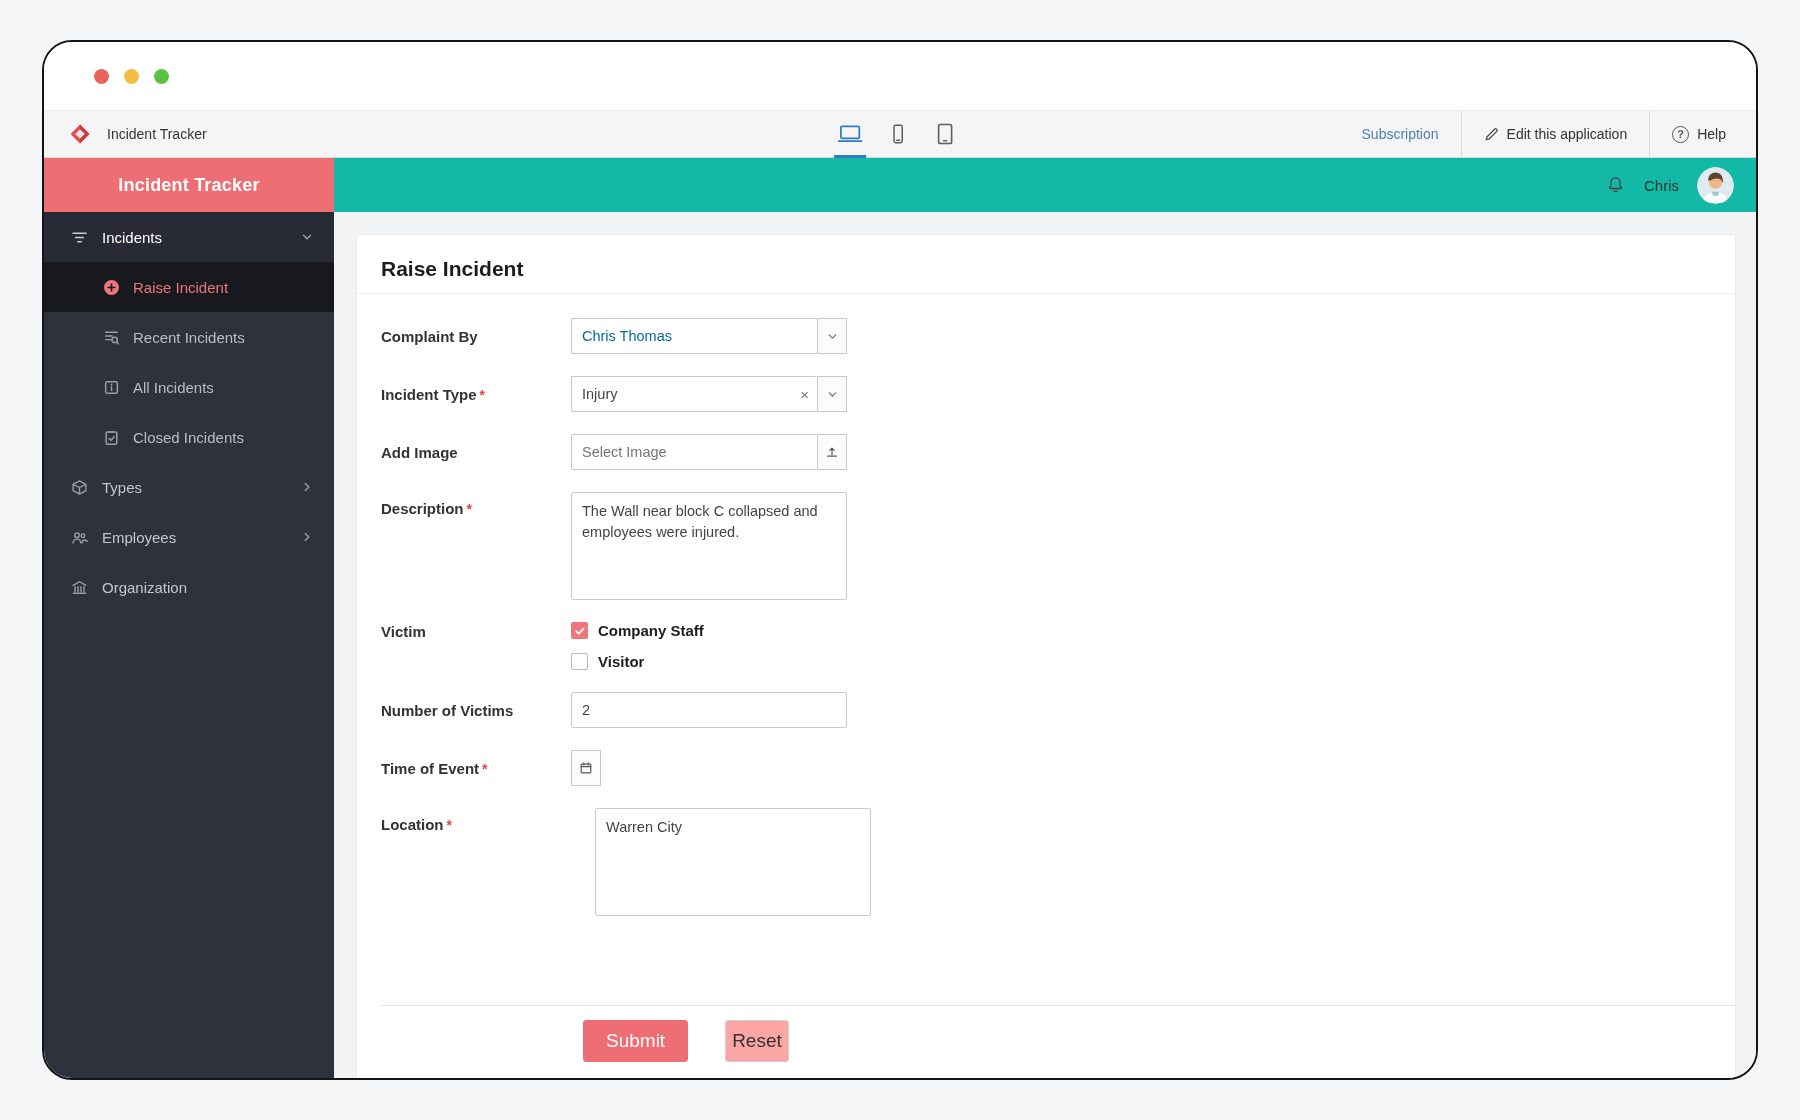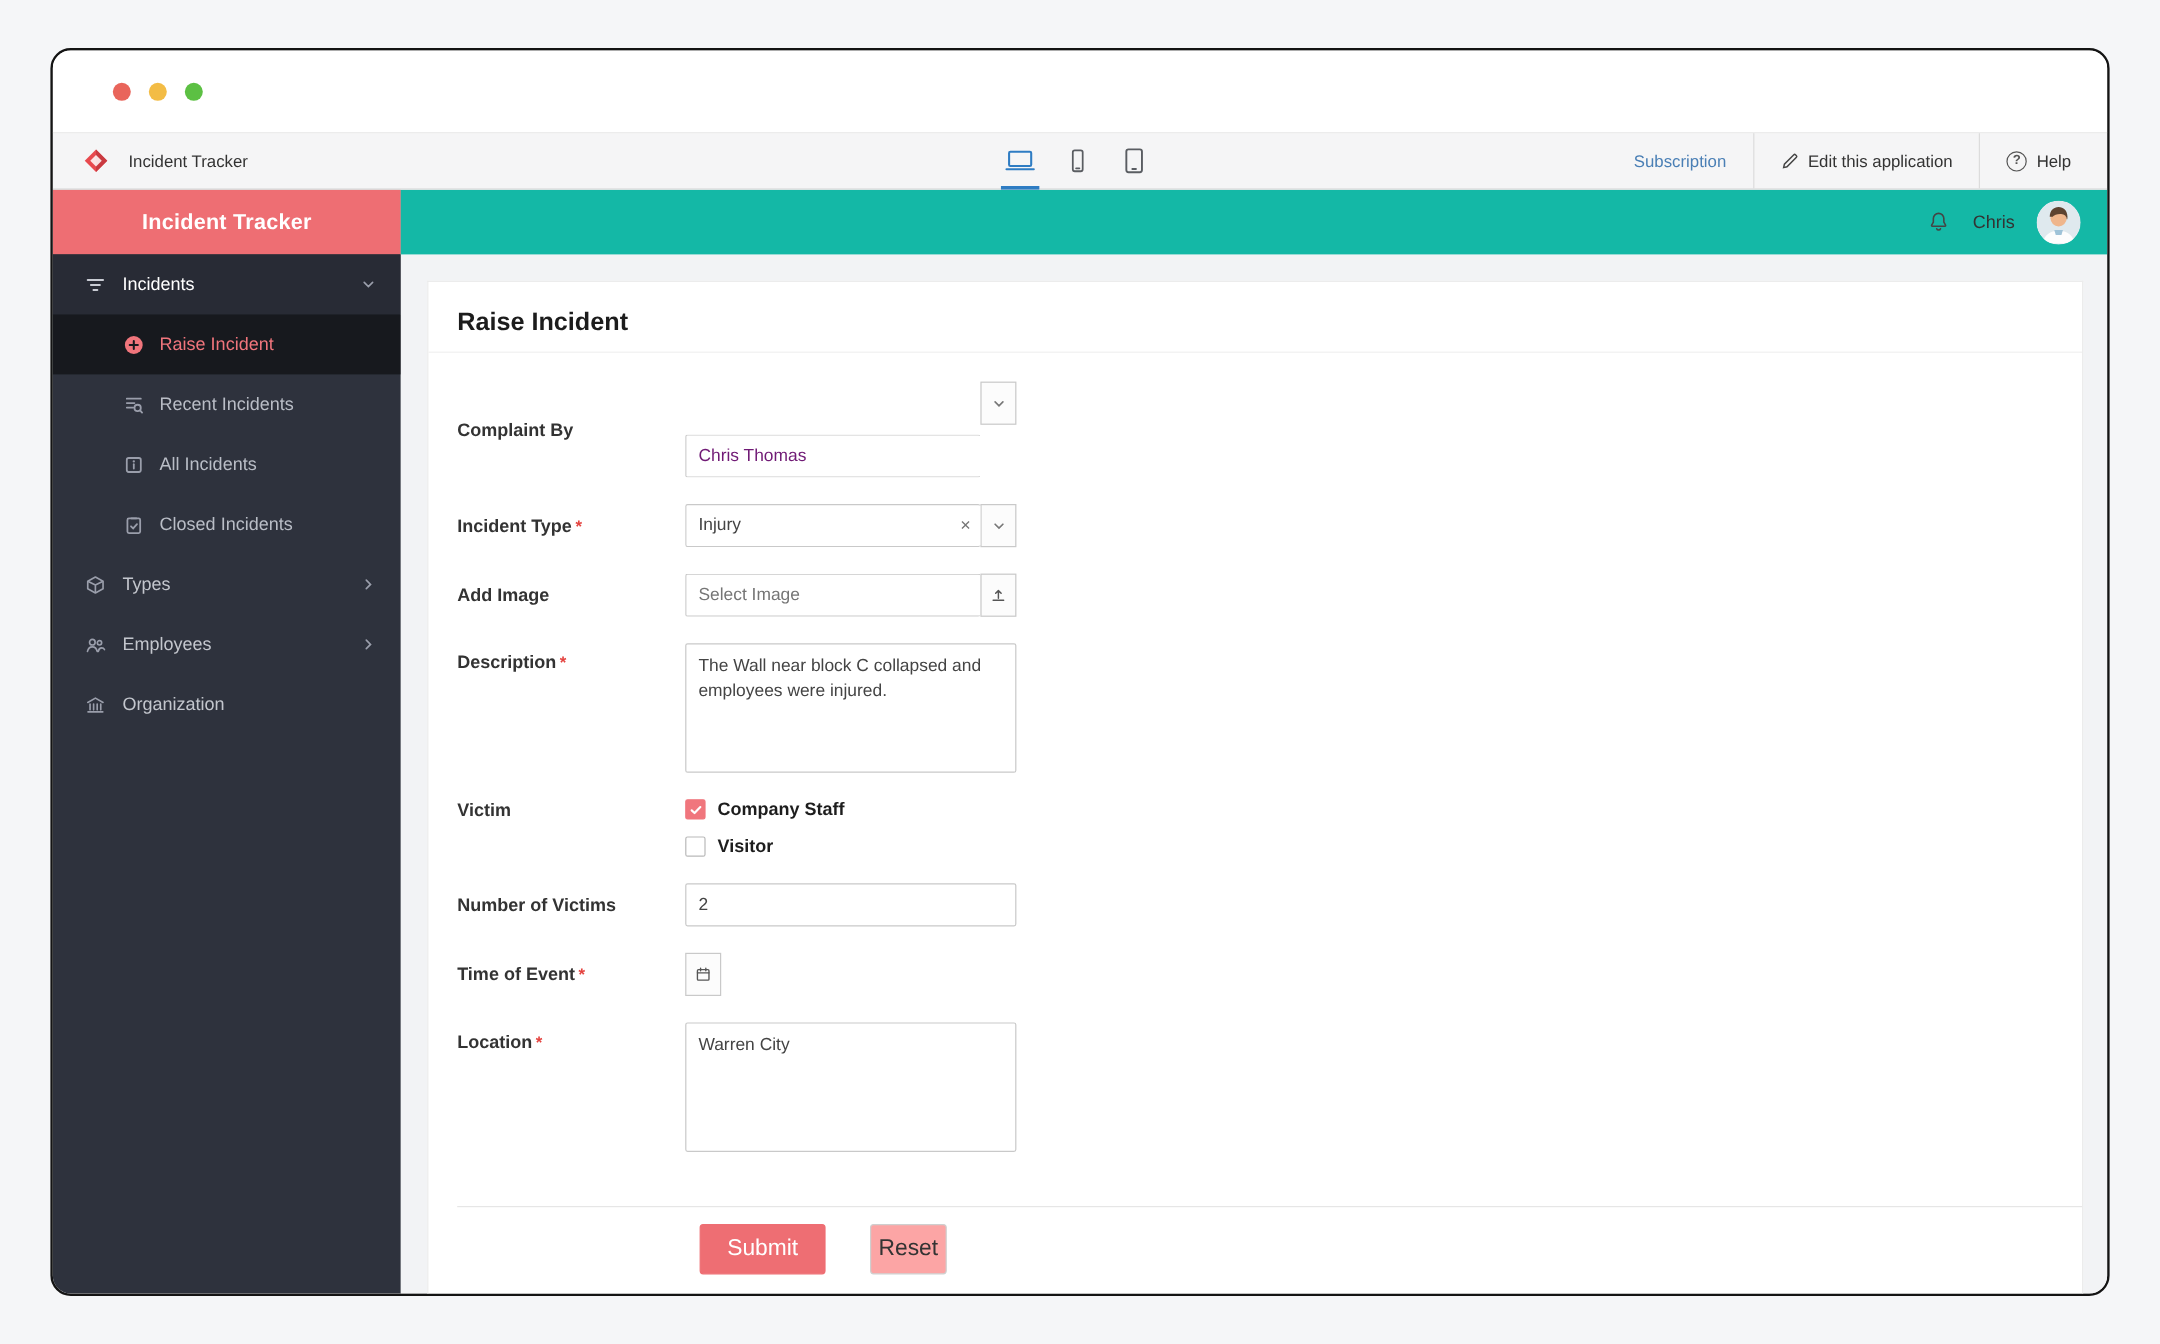--- a/index.html
+++ b/index.html
@@ -5,21 +5,21 @@
   * { margin:0; padding:0; box-sizing:border-box; }
   html,body { width:1800px; height:1120px; }
   body {
     background:#f5f6f8;
     font-family:"Liberation Sans","DejaVu Sans",sans-serif;
     position:relative; overflow:hidden;
     color:#333;
   }
   .window {
     position:absolute; left:42px; top:40px; width:1716px; height:1040px;
-    background:#fff; border:2px solid #141414; border-radius:17px;
+    background:#fff; border:2px solid #141414; border-radius:30px;
     overflow:hidden; display:flex; flex-direction:column;
   }
   
   .titlebar { height:68px; background:#fff; display:flex; align-items:center; padding-left:50px; flex:0 0 auto; }
   .dot { width:15px; height:15px; border-radius:50%; margin-right:15px; }
   .dot.red{ background:#e9655b; } .dot.yellow{ background:#f3bc45; } .dot.green{ background:#5cc043; }
   
   .toolbar { height:48px; flex:0 0 auto; background:#f5f5f6; border-top:1px solid #ececec; border-bottom:1px solid #d9d9d9;
     display:flex; align-items:stretch; position:relative; font-size:14px; color:#333; }
   .tb-left { display:flex; align-items:center; padding-left:24px; gap:15px; }
@@ -60,21 +60,21 @@
   .content-body { flex:1; padding:22px 20px 0 22px; display:flex; min-height:0; }
   .card { background:#fff; border:1px solid #ececec; border-bottom:none; flex:1; display:flex; flex-direction:column; min-height:0; }
   .card-title { padding:22px 24px 12px; font-size:21px; font-weight:700; color:#1c1c1c; border-bottom:1px solid #f0f0f0; flex:0 0 auto; }
   .form { padding:24px 0 0 24px; display:flex; flex-direction:column; flex:1; min-height:0; }
   .form-row { display:flex; margin-bottom:22px; align-items:center; }
   .form-row.top { align-items:flex-start; }
   .form-row.top .f-label { padding-top:8px; }
   .f-label { width:190px; flex:0 0 auto; font-size:15px; font-weight:600; color:#333; }
   .req { color:#e4433f; margin-left:3px; font-size:14px; }
   .f-input { width:276px; height:36px; border:1px solid #c9c9c9; border-radius:2px; padding:0 10px; font-size:14.5px; color:#444; background:#fff; font-family:inherit; outline:none; }
-  .f-input.gray { color:#701a75;margin-top:44px; }
+  .f-input.gray { color:#0369a1; }
   .input-group { display:flex; width:276px; }
   .input-group .f-input { flex:1; width:auto; border-right:none; min-width:0; }
   .ig-btn { width:30px; height:36px; flex:0 0 auto; border:1px solid #c9c9c9; background:#fcfcfc; display:flex; align-items:center; justify-content:center; color:#777; cursor:pointer; }
   .clear-wrap { position:relative; flex:1; display:flex; min-width:0; }
   .clear-wrap .f-input { width:100%; padding-right:28px; border-right:none; }
   .clear-x { position:absolute; right:8px; top:50%; transform:translateY(-50%); font-size:15px; color:#777; cursor:pointer; line-height:1; }
   .f-textarea { width:276px; height:108px; border:1px solid #c9c9c9; border-radius:2px; padding:8px 10px; font-size:14.5px; color:#444; line-height:1.45; resize:none; font-family:inherit; outline:none; }
   .check-line { display:flex; align-items:center; gap:10px; margin-bottom:14px; }
   .check-line:last-child { margin-bottom:0; }
   .checkbox { width:17px; height:17px; border-radius:2px; border:1px solid #b9b9b9; background:#fff; display:flex; align-items:center; justify-content:center; cursor:pointer; flex:0 0 auto; }
@@ -350,21 +350,21 @@
               <span class="input-group">
                 <span class="ig-btn">
                   <svg viewBox="0 0 16 16" width="14" height="14" fill="none" stroke="#555" stroke-width="1.3" stroke-linecap="round">
                     <rect x="2.5" y="3.5" width="11" height="10" rx="1"></rect>
                     <path d="M2.5 6.5h11M5.5 2v2.5M10.5 2v2.5"></path>
                   </svg>
                 </span>
               </span>
             </div>
 
-            <div class="form-row top" style="margin-bottom:18px;">
+            <div class="form-row top" style="margin-bottom:18px;gap:24px;">
               <span class="f-label"><span>Location</span><span class="req">*</span></span>
               <textarea class="f-textarea" style="">Warren City</textarea>
             </div>
 
             <div class="card-footer">
               <button class="btn btn-submit">Submit</button>
               <button class="btn btn-reset">Reset</button>
             </div>
           </div>
         </div>

